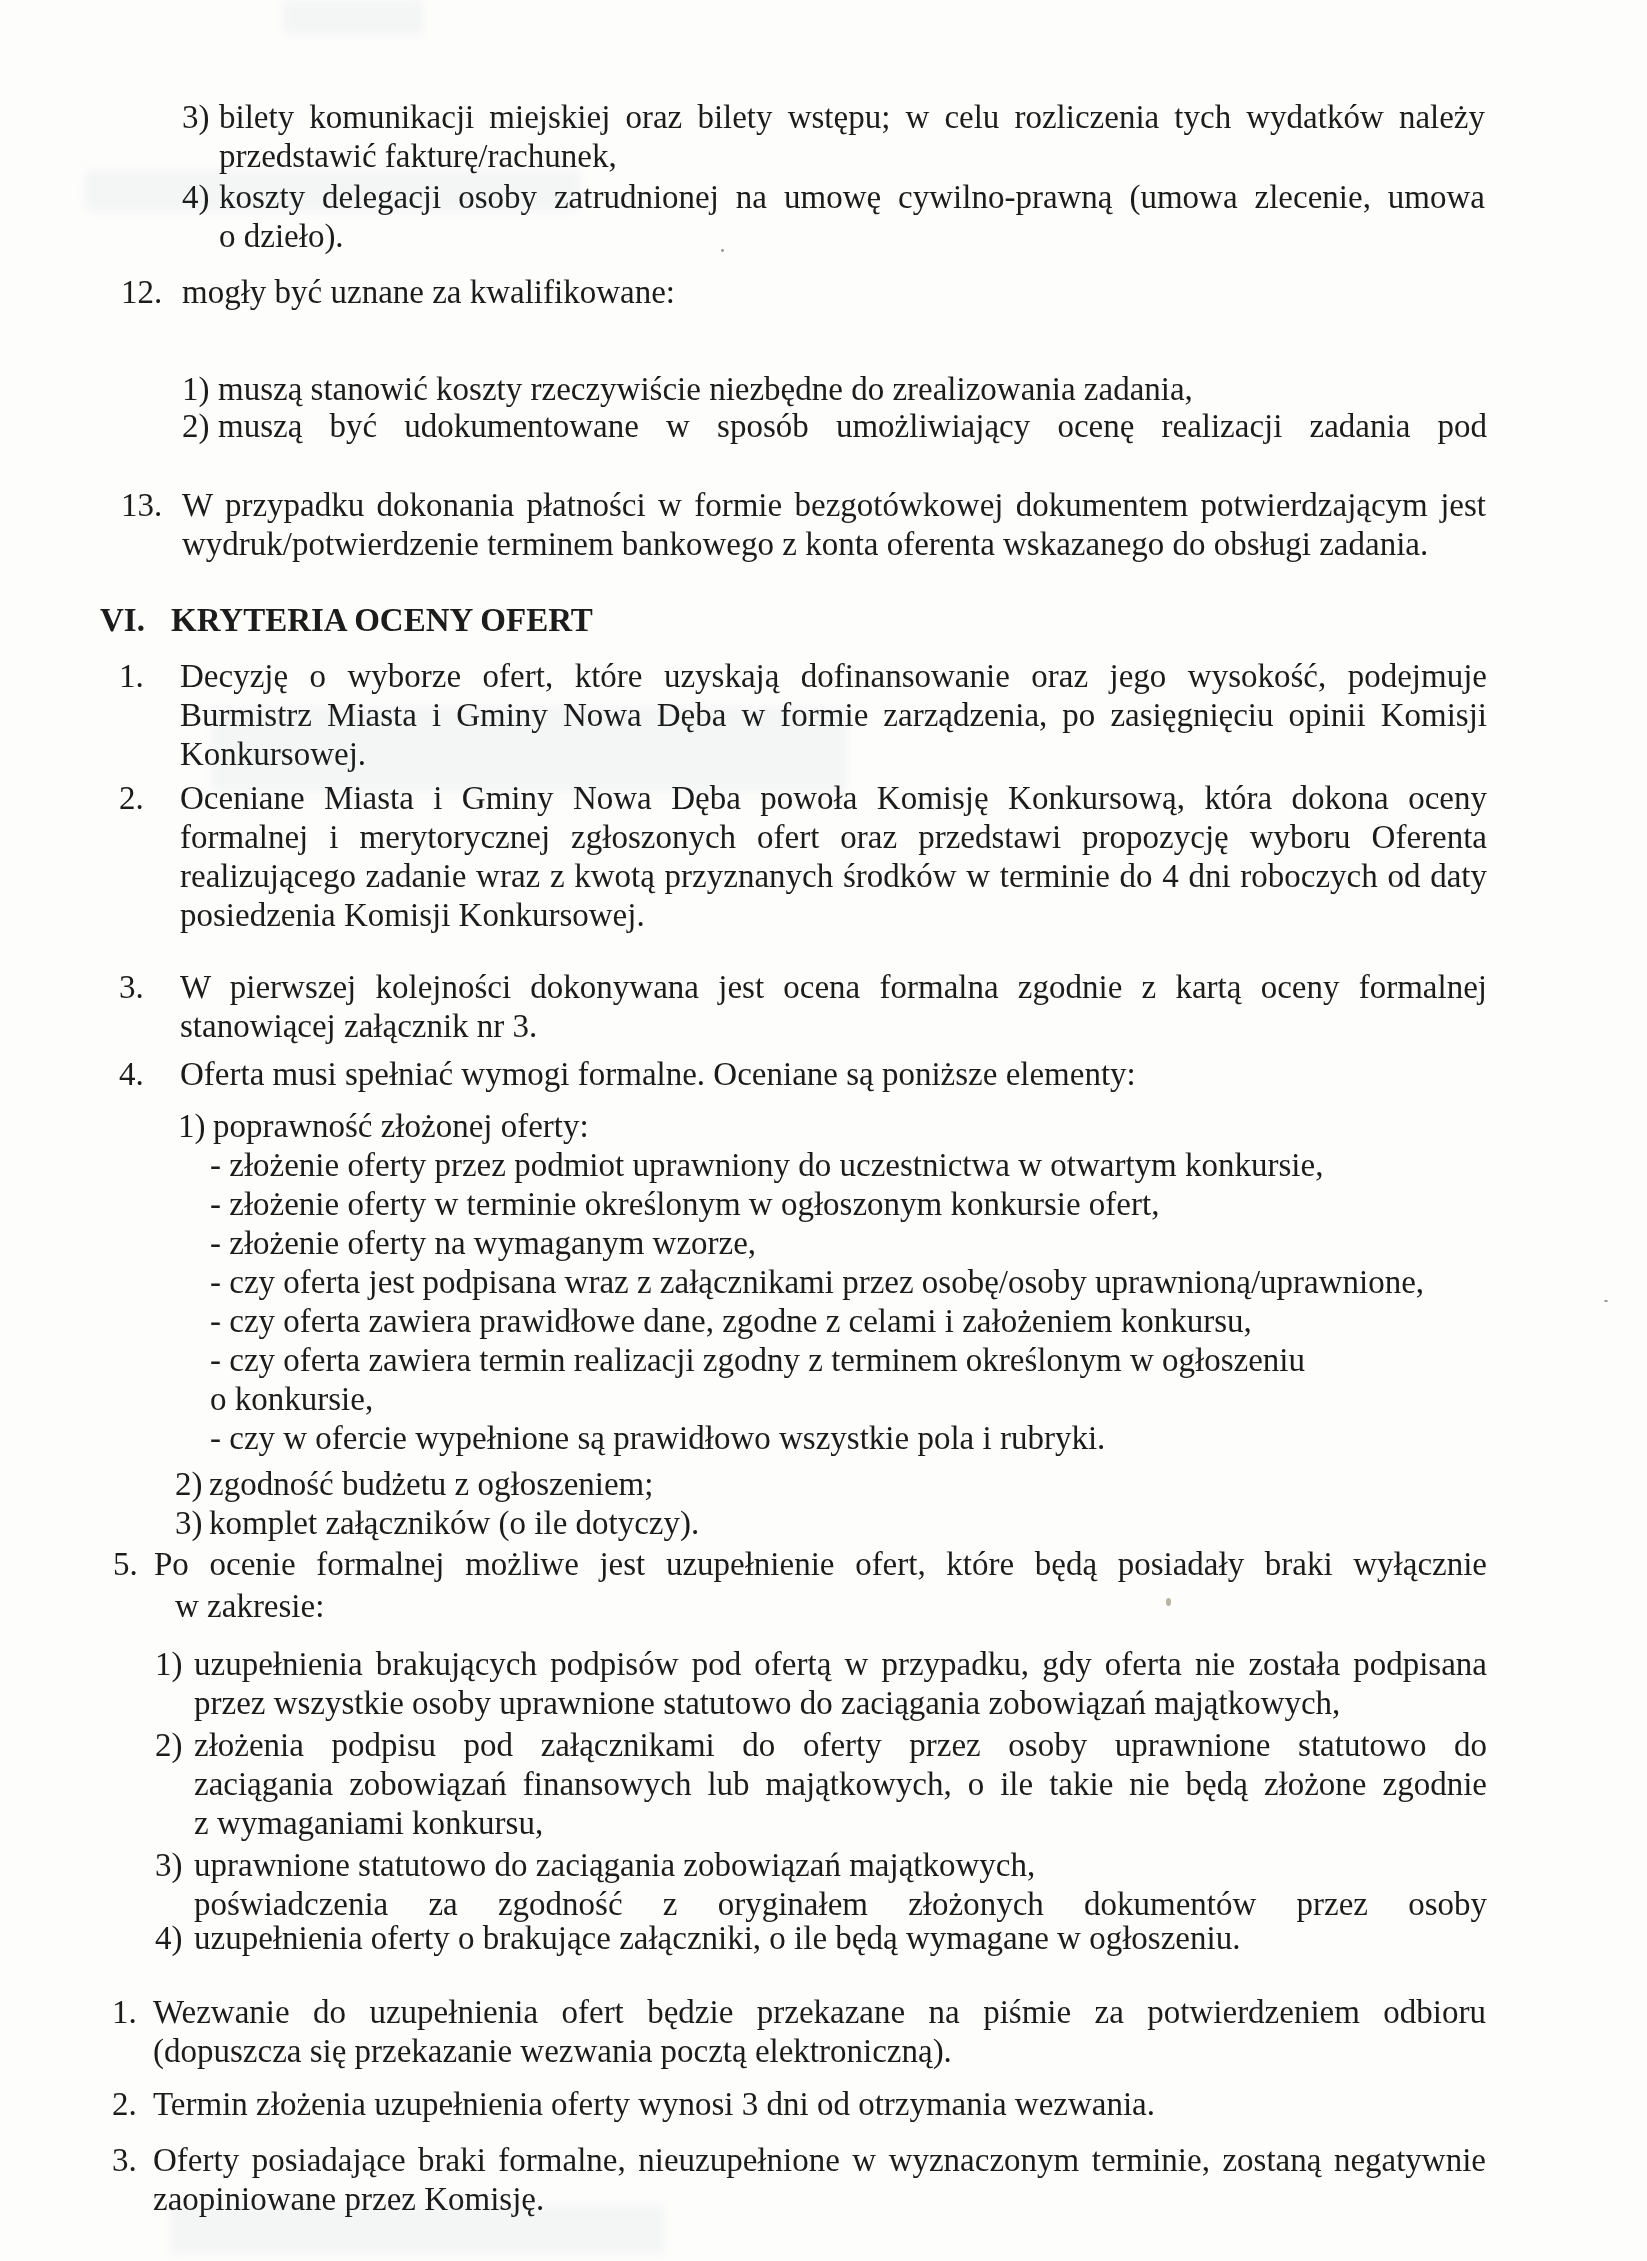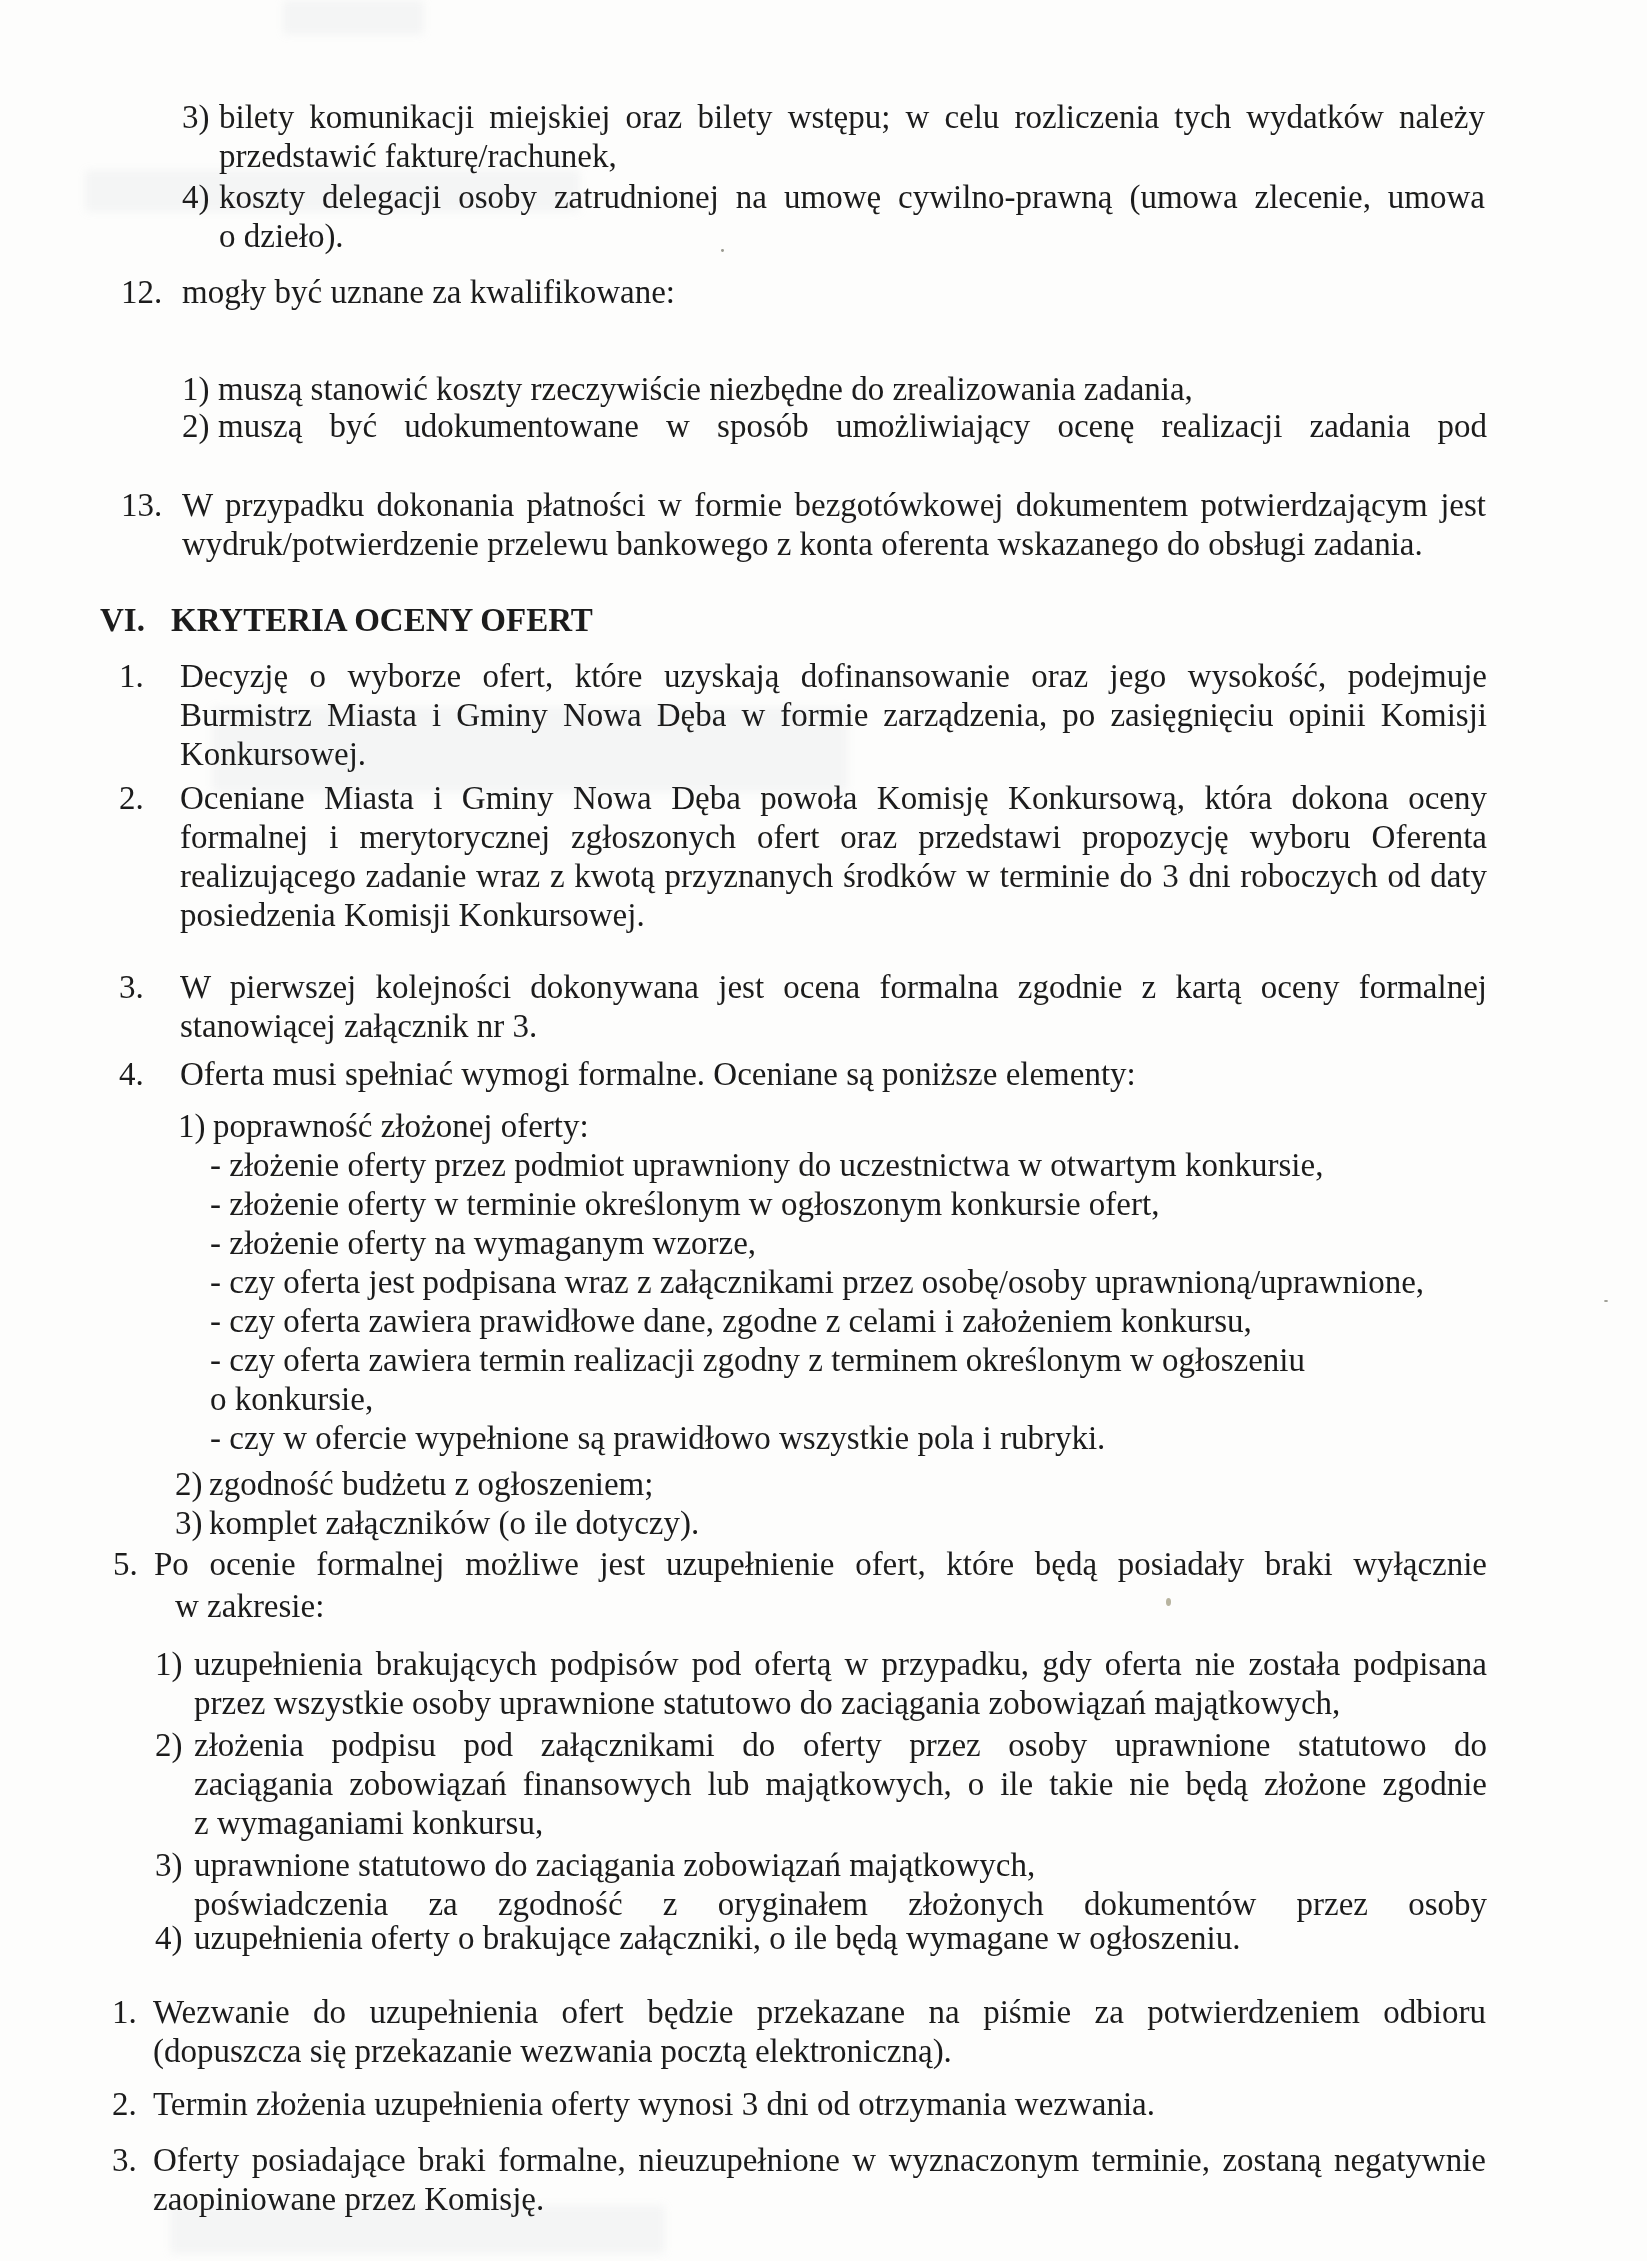--- a/index.html
+++ b/index.html
@@ -62,21 +62,21 @@
     <span class="lbl" style="left:182px">2)</span>
     <div class="txt" style="left:218px;width:1269px">
       <span class="ln j">muszą  być  udokumentowane  w  sposób  umożliwiający  ocenę  realizacji  zadania  pod</span>
     </div>
   </div>
 
   <div class="blk" style="left:0;top:486px;width:1648px;">
     <span class="lbl" style="left:121px">13.</span>
     <div class="txt" style="left:182px;width:1304px">
       <span class="ln j">W przypadku dokonania płatności w formie bezgotówkowej dokumentem potwierdzającym jest</span>
-      <span class="ln">wydruk/potwierdzenie przelewu bankowego z konta oferenta wskazanego do obsługi zadania.</span>
+      <span class="ln">wydruk/potwierdzenie terminem bankowego z konta oferenta wskazanego do obsługi zadania.</span>
     </div>
   </div>
 
   <div class="blk heading" style="left:0;top:601px;width:1648px;">
     <span class="lbl" style="left:100px">VI.</span>
     <span class="lbl" style="left:171px">KRYTERIA OCENY OFERT</span>
   </div>
 
   <div class="blk" style="left:0;top:657px;width:1648px;">
     <span class="lbl" style="left:119px">1.</span>
@@ -85,21 +85,21 @@
       <span class="ln j">Burmistrz Miasta i Gminy Nowa Dęba w formie zarządzenia, po zasięgnięciu opinii Komisji</span>
       <span class="ln">Konkursowej.</span>
     </div>
   </div>
 
   <div class="blk" style="left:0;top:779px;width:1648px;">
     <span class="lbl" style="left:119px">2.</span>
     <div class="txt" style="left:180px;width:1307px">
       <span class="ln j">Oceniane  Miasta  i  Gminy  Nowa  Dęba  powoła  Komisję  Konkursową,  która  dokona  oceny</span>
       <span class="ln j">formalnej  i merytorycznej  zgłoszonych  ofert  oraz  przedstawi  propozycję  wyboru  Oferenta</span>
-      <span class="ln j">realizującego zadanie wraz z kwotą przyznanych środków w terminie do 3 dni roboczych od daty</span>
+      <span class="ln j">realizującego zadanie wraz z kwotą przyznanych środków w terminie do 4 dni roboczych od daty</span>
       <span class="ln">posiedzenia Komisji Konkursowej.</span>
     </div>
   </div>
 
   <div class="blk" style="left:0;top:968px;width:1648px;">
     <span class="lbl" style="left:119px">3.</span>
     <div class="txt" style="left:180px;width:1307px">
       <span class="ln j">W  pierwszej  kolejności  dokonywana  jest  ocena  formalna  zgodnie  z  kartą  oceny  formalnej</span>
       <span class="ln">stanowiącej załącznik nr 3.</span>
     </div>

